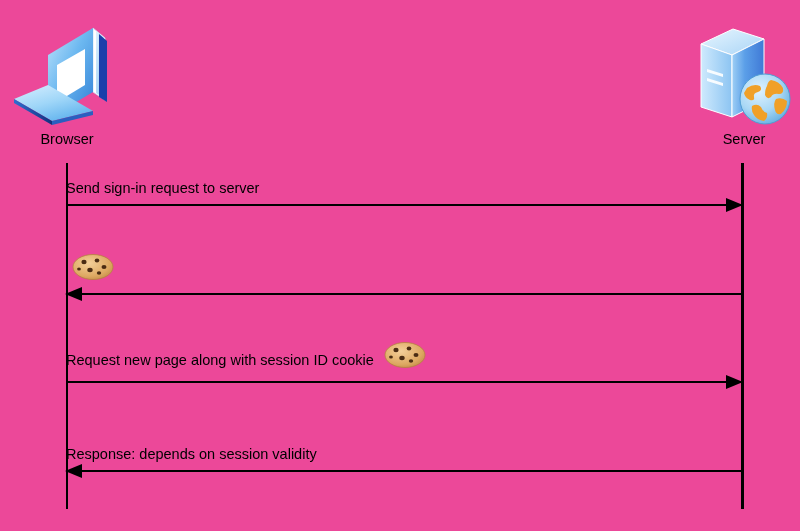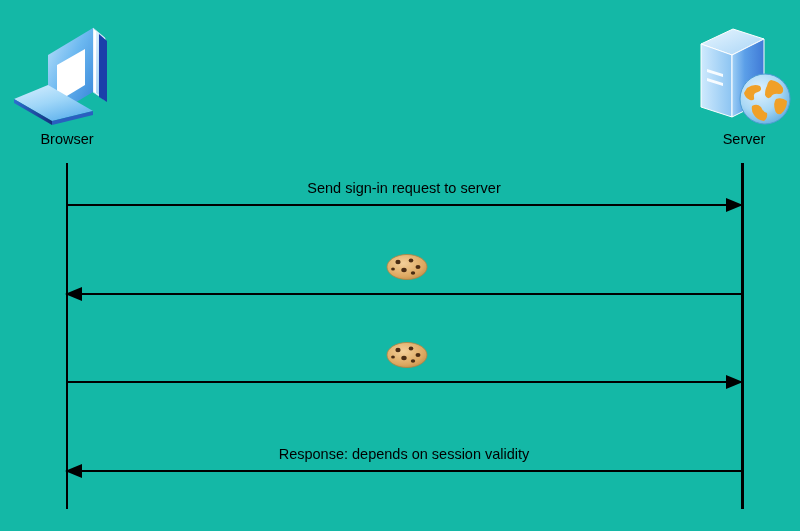--- a/index.html
+++ b/index.html
@@ -4,21 +4,21 @@
 <style>
   html, body {
     margin: 0;
     padding: 0;
     background: #ffffff;
   }
   #canvas {
     position: relative;
     width: 800px;
     height: 531px;
-    background: #14b8a6;
+    background: #ec4899;
     font-family: "Liberation Sans", sans-serif;
     overflow: hidden;
   }
 
   
   .actor {
     position: absolute;
     width: 140px;
     text-align: center;
   }
@@ -63,21 +63,20 @@
     top: 0;
     width: 100%;
     height: 2.2px;
     background: #000000;
   }
   .msg-label {
     position: absolute;
     left: 0;
     width: 100%;
     bottom: 7px;
-    text-align: center;
     font-size: 14.5px;
     color: #000000;
     line-height: 1.1;
     white-space: nowrap;
   }
   .cookie {
     display: inline-block;
     vertical-align: -5px;
     margin-left: 6px;
   }
@@ -223,20 +222,21 @@
           <ellipse cx="7" cy="17" rx="1.9" ry="1.6" fill="#4a2c13"></ellipse>
         </svg>
       </span>
     </div>
     <div class="msg-line"></div>
     <div class="arrow-head left"></div>
   </div>
 
   <div class="message" style="top:381px">
     <div class="msg-label">
+      <span>Request new page along with session ID cookie</span>
       <span class="cookie">
         <svg viewBox="0 0 42 30" width="42" height="30">
           <ellipse cx="21" cy="15" rx="20" ry="12.5" fill="url(#ck1)" stroke="#b5813f" stroke-width="0.8"></ellipse>
           <ellipse cx="12" cy="10" rx="2.6" ry="2.2" fill="#4a2c13"></ellipse>
           <ellipse cx="25" cy="8.5" rx="2.3" ry="1.9" fill="#4a2c13"></ellipse>
           <ellipse cx="32" cy="15" rx="2.5" ry="2.1" fill="#4a2c13"></ellipse>
           <ellipse cx="18" cy="18" rx="2.7" ry="2.2" fill="#4a2c13"></ellipse>
           <ellipse cx="27" cy="21" rx="2.2" ry="1.8" fill="#4a2c13"></ellipse>
           <ellipse cx="7" cy="17" rx="1.9" ry="1.6" fill="#4a2c13"></ellipse>
         </svg>

